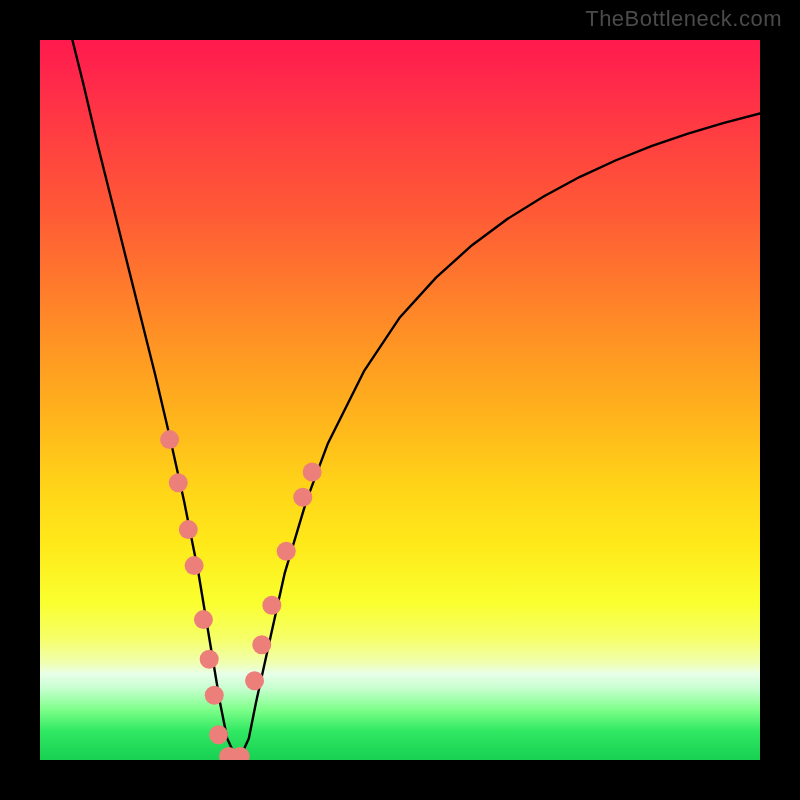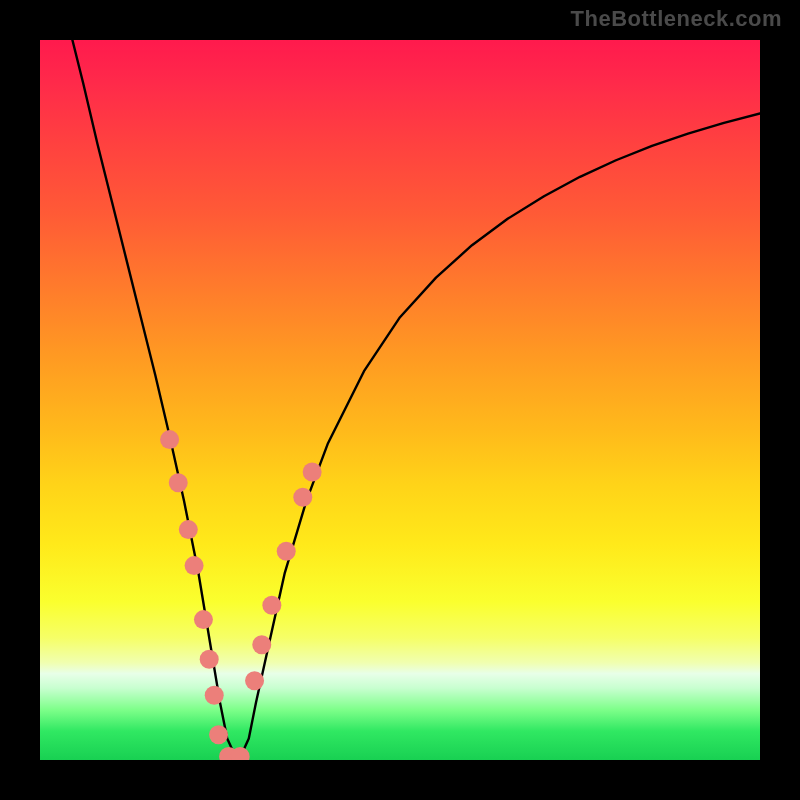--- a/index.html
+++ b/index.html
@@ -16,21 +16,21 @@
     background: #000;
     position: relative;
     box-sizing: border-box;
   }
   .watermark {
     position: absolute;
     top: 6px;
     right: 18px;
     color: #4a4a4a;
     font-size: 22px;
-    font-weight: 700;
+    font-weight: 400;
     letter-spacing: 0.5px;
     z-index: 10;
   }
   .plot-area {
     position: absolute;
     left: 40px;
     right: 40px;
     top: 40px;
     bottom: 40px;
     

